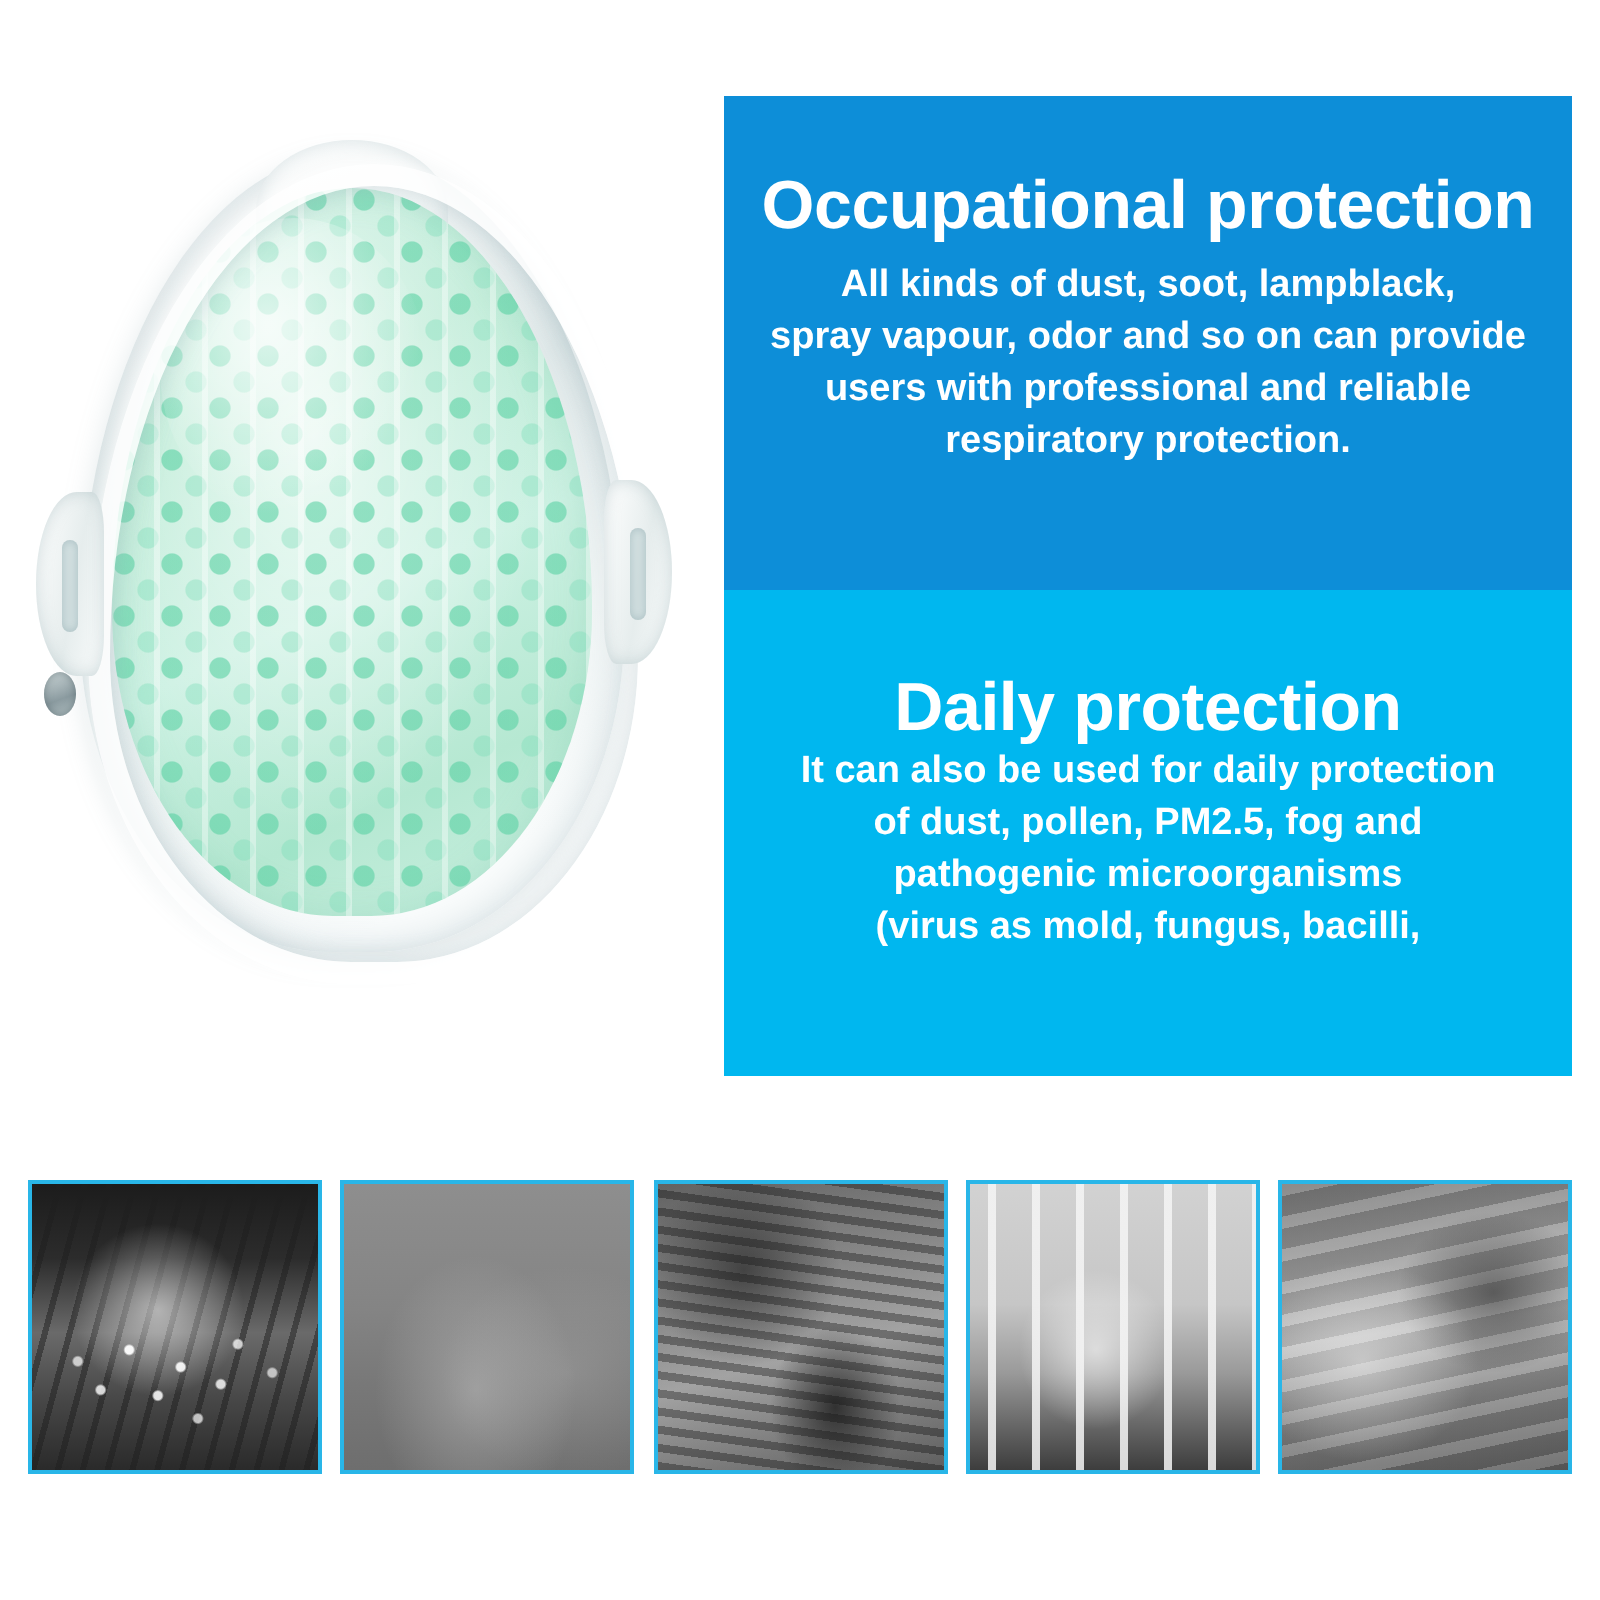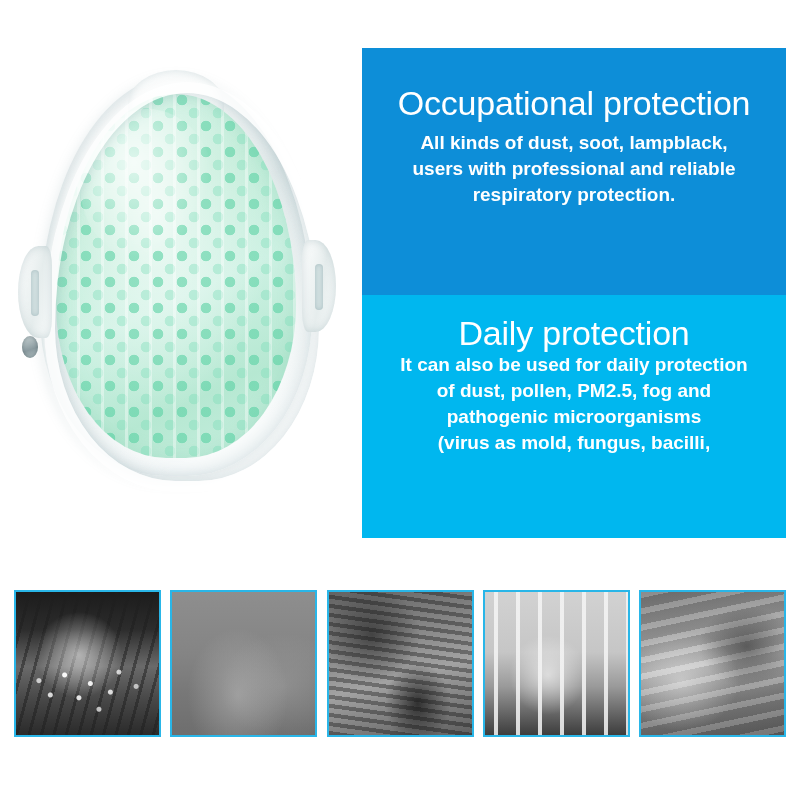--- a/index.html
+++ b/index.html
@@ -182,25 +182,25 @@
     color: #ffffff;
   }
   .panel-occupational {
     height: 247px;
     background: #0d8ed8;
     padding-top: 36px;
   }
   .panel-daily {
     height: 243px;
     background: #00b7ef;
-    padding-top: 19px;
+    padding-top: 40px;
   }
   .panel-heading {
     font-size: 34px;
-    font-weight: 400;
+    font-weight: 700;
     line-height: 1.12;
     margin: 0;
     letter-spacing: -0.2px;
     white-space: nowrap;
   }
   .panel-body {
     font-size: 19px;
     font-weight: 600;
     line-height: 26px;
     margin: 0;
@@ -310,20 +310,21 @@
     <div class="valve-dot"></div>
   </div>
 </div>
 
 <div class="panels">
 
   <div class="panel panel-occupational">
     <h2 class="panel-heading">Occupational protection</h2>
     <p class="panel-body">
       <span class="line">All kinds of dust, soot, lampblack,</span>
+      <span class="line">spray vapour, odor and so on can provide</span>
       <span class="line">users with professional and reliable</span>
       <span class="line">respiratory protection.</span>
     </p>
   </div>
 
   <div class="panel panel-daily">
     <h2 class="panel-heading">Daily protection</h2>
     <p class="panel-body">
       <span class="line">It can also be used for daily protection</span>
       <span class="line">of dust, pollen, PM2.5, fog and</span>

